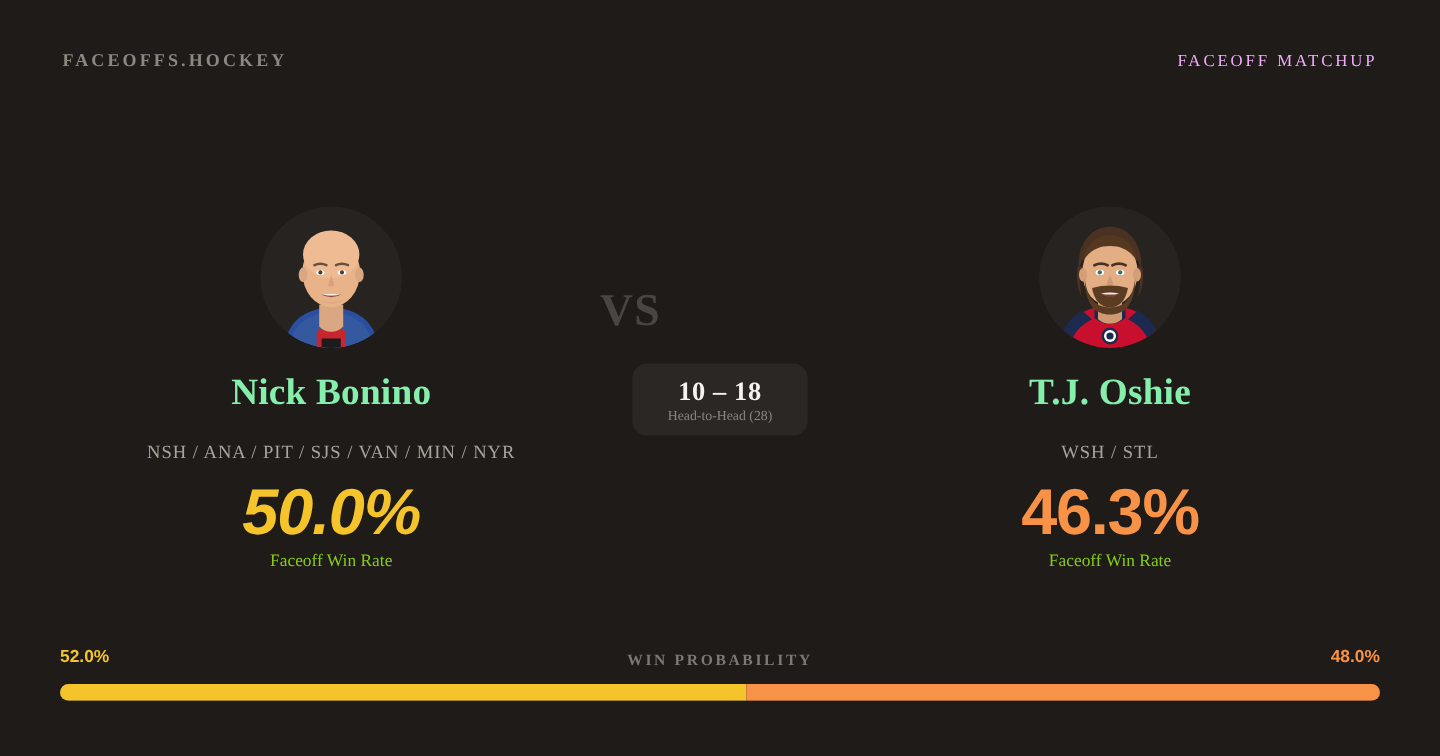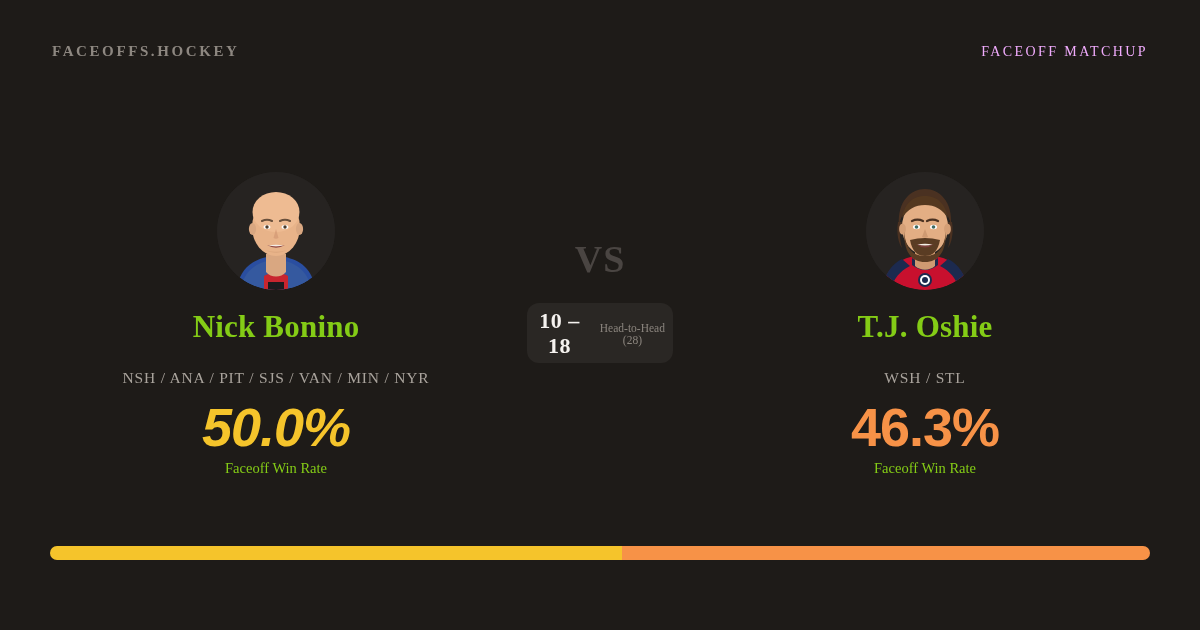--- a/index.html
+++ b/index.html
@@ -43,21 +43,21 @@
     background:#262321;
     overflow:hidden;
     position:relative;
   }
   .avatar-svg { display:block; width:118px; height:118px; }
 
   .player-name {
     margin-top:20px;
     font-family:"Liberation Serif", serif;
     font-size:31px; font-weight:700;
-    color:#84cc16;
+    color:#86efac;
     letter-spacing:0.2px;
     line-height:1.1;
   }
   .player-teams {
     margin-top:25px;
     font-family:"Liberation Serif", serif;
     font-size:15.5px; font-weight:400;
     color:#a9a39c;
     letter-spacing:0.8px;
   }
@@ -69,34 +69,34 @@
     line-height:1.05;
   }
   .player-pct-label {
     margin-top:4px;
     font-family:"Liberation Serif", serif;
     font-size:14.5px; font-weight:400;
     color:#84cc16;
   }
 
   
-  .center { position:absolute; left:500px; top:240px; width:200px; text-align:center; }
+  .center { position:absolute; left:500px; top:240px; width:200px; }
   .vs-text {
     font-family:"Liberation Serif", serif;
     font-size:38px; font-weight:700;
     color:#4a4542;
     letter-spacing:1px;
     line-height:1;
   }
   .h2h-card {
     margin:25px auto 0;
     width:146px; height:60px;
     background:#2a2724;
     border-radius:12px;
-    display:flex; flex-direction:row;
+    display:flex; flex-direction:column;
     align-items:center; justify-content:center;
   }
   .h2h-score {
     font-family:"Liberation Serif", serif;
     font-size:22px; font-weight:700;
     color:#f5f2ef;
     letter-spacing:0.5px;
     line-height:1.15;
   }
   .h2h-label {
@@ -258,19 +258,24 @@
         </g>
       </svg>
     </div>
     <div class="player-name">T.J. Oshie</div>
     <div class="player-teams">WSH / STL</div>
     <div class="player-pct" style="color: rgb(247, 146, 71);">46.3%</div>
     <div class="player-pct-label">Faceoff Win Rate</div>
   </div>
 
   <div class="winprob">
+    <div class="wp-row">
+      <div class="wp-left" style="color: rgb(245, 196, 43);">52.0%</div>
+      <div class="wp-title">WIN PROBABILITY</div>
+      <div class="wp-right" style="color: rgb(247, 146, 71);">48.0%</div>
+    </div>
     <div class="wp-bar">
       <div class="wp-seg" id="wpSegLeft" style="width: 52%; background: rgb(245, 196, 43);"></div>
       <div class="wp-seg" id="wpSegRight" style="width: 48%; background: rgb(247, 146, 71);"></div>
     </div>
   </div>
 
 </div>
 
 </body></html>

